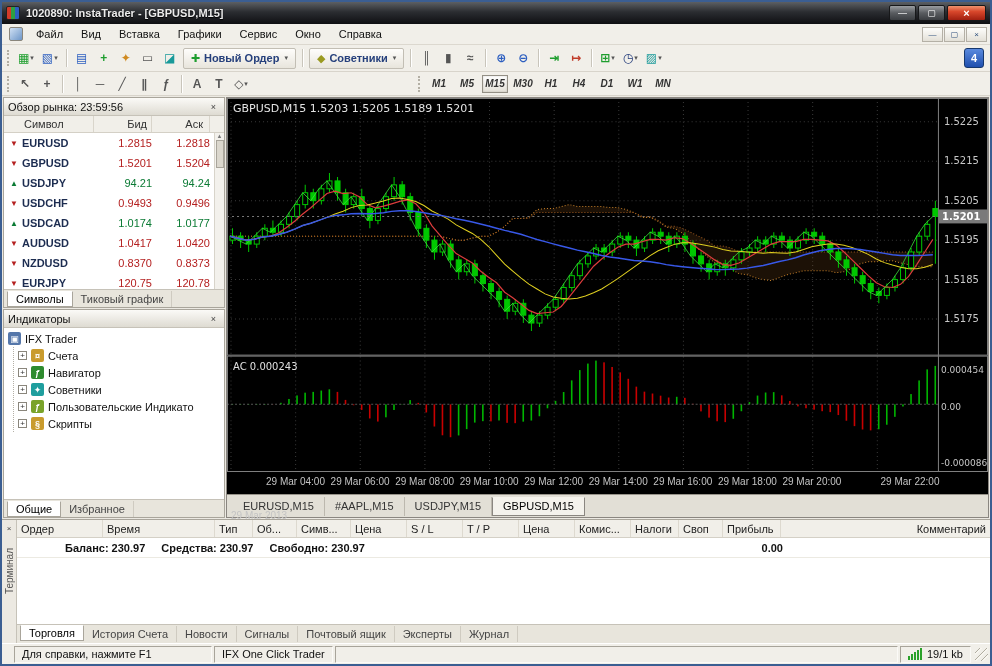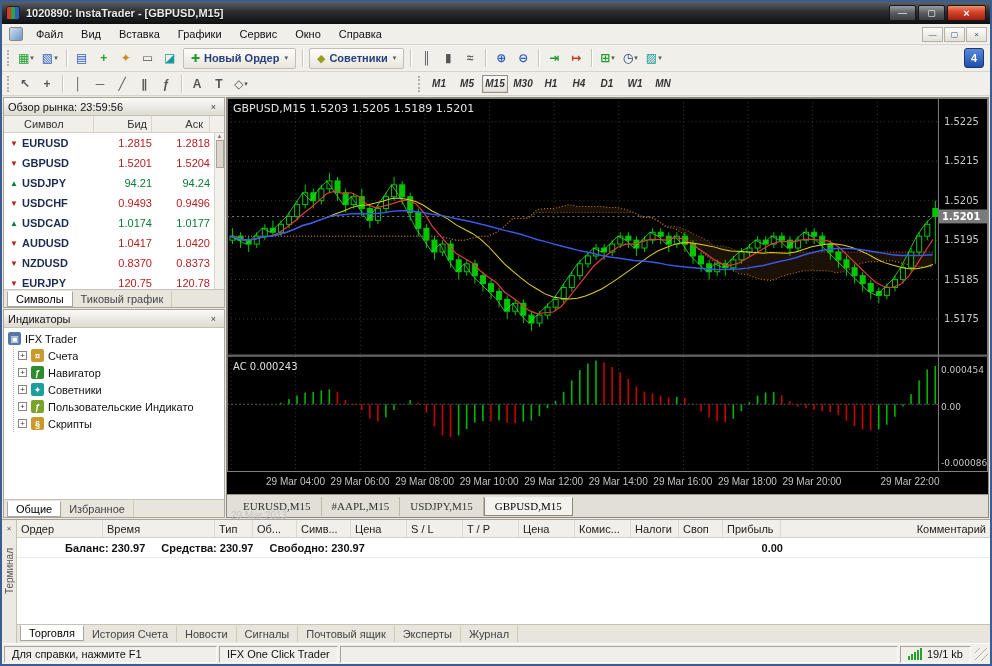--- a/index.html
+++ b/index.html
@@ -77,21 +77,21 @@
   .expand{width:9px;height:9px;border:1px solid #8a867c;background:#fff;font-size:8px;line-height:7px;text-align:center;color:#333;flex:0 0 9px;}
   .tree-icon{width:13px;height:13px;border-radius:2px;display:flex;align-items:center;justify-content:center;
     font-size:9px;font-weight:bold;color:#fff;flex:0 0 13px;}
   .tree-label{white-space:nowrap;overflow:hidden;}
 
   .chart-col{flex:1;display:flex;flex-direction:column;border:1px solid #8a8680;margin:1px 1px 1px 0;background:#000;}
   #time-axis{height:22px;flex:0 0 22px;background:#000;position:relative;color:#c4c4c4;font-size:10px;}
   #time-axis span{position:absolute;top:4px;transform:translateX(-50%);white-space:nowrap;}
   #time-axis span.first{transform:none;margin-top:34px;}
   .chart-tabs{height:23px;flex:0 0 23px;background:#e2dfd6;border-top:1px solid #97938a;display:flex;align-items:center;padding-left:6px;}
-  .ctab{height:19px;padding:0 10px;color:#333;border-right:1px solid #bcb8ae;display:flex;align-items:center;font-family:Liberation Serif, serif;}
+  .ctab{height:19px;padding:0 10px;color:#333;border-right:1px solid #bcb8ae;display:flex;align-items:center;}
   .ctab.active{background:#f4f2ec;border:1px solid #8a8680;border-top-color:#f4f2ec;color:#000;}
 
   
   .terminal{height:124px;display:flex;background:#fff;border-top:1px solid #a9a59b;}
   .term-strip{width:15px;background:#ece9e2;border-right:1px solid #c6c2b8;display:flex;flex-direction:column;align-items:center;}
   .term-close{width:11px;height:11px;margin-top:3px;font-size:8px;color:#444;display:flex;align-items:center;justify-content:center;}
   .term-vlabel{margin-top:14px;color:#555;font-size:10px;writing-mode:vertical-rl;transform:rotate(180deg);}
   .term-body{flex:1;display:flex;flex-direction:column;justify-content:flex-end;}
   .term-cols{height:18px;flex:0 0 18px;background:#f1efe9;border-bottom:1px solid #d4d0c6;display:flex;align-items:center;}
   .term-cols span{padding:0 4px;border-right:1px solid #ddd9cf;height:100%;display:flex;align-items:center;color:#222;}
@@ -100,21 +100,21 @@
   .balance-row b{margin-right:16px;}
   .balance-row b:first-child{margin-left:48px;}
   .balance-profit{position:absolute;left:710px;width:56px;text-align:right;}
   .term-fill{flex:1;background:#fff;}
   .term-tabs{height:19px;flex:0 0 19px;display:flex;align-items:center;background:#e8e5dc;border-top:1px solid #c6c2b8;padding-left:3px;}
 
   
   .statusbar{height:21px;background:#f1efe9;border-top:1px solid #fff;display:flex;align-items:center;padding:1px 2px;}
   .seg{height:17px;display:flex;align-items:center;padding:0 7px;margin-right:2px;
     border:1px solid;border-color:#a8a49a #fbfaf7 #fbfaf7 #a8a49a;}
-  .seg.help{width:213px;}
+  .seg.help{width:198px;margin-left:10px;}
   .seg.fill{flex:1;}
   .signal{display:inline-flex;align-items:flex-end;gap:1px;margin-right:5px;}
   .signal i{width:2px;background:#2aa12a;display:block;}
   .grip-corner{width:13px;height:13px;margin-left:2px;
     background:repeating-linear-gradient(135deg,transparent 0 3px,#b0aca0 3px 4px,#f8f6f0 4px 5px);}
 </style>
 </head>
 <body>
 
 <div class="frame">

